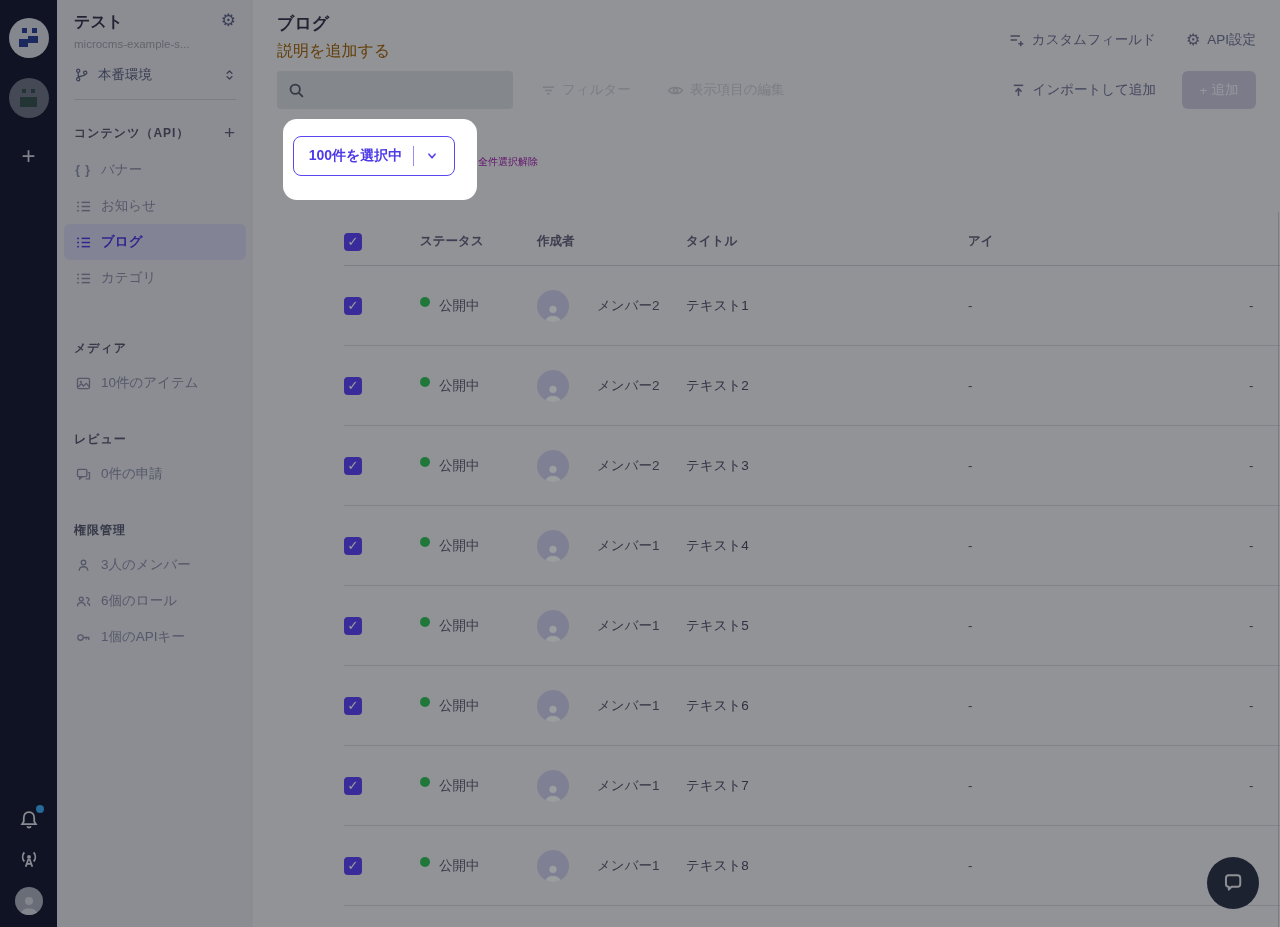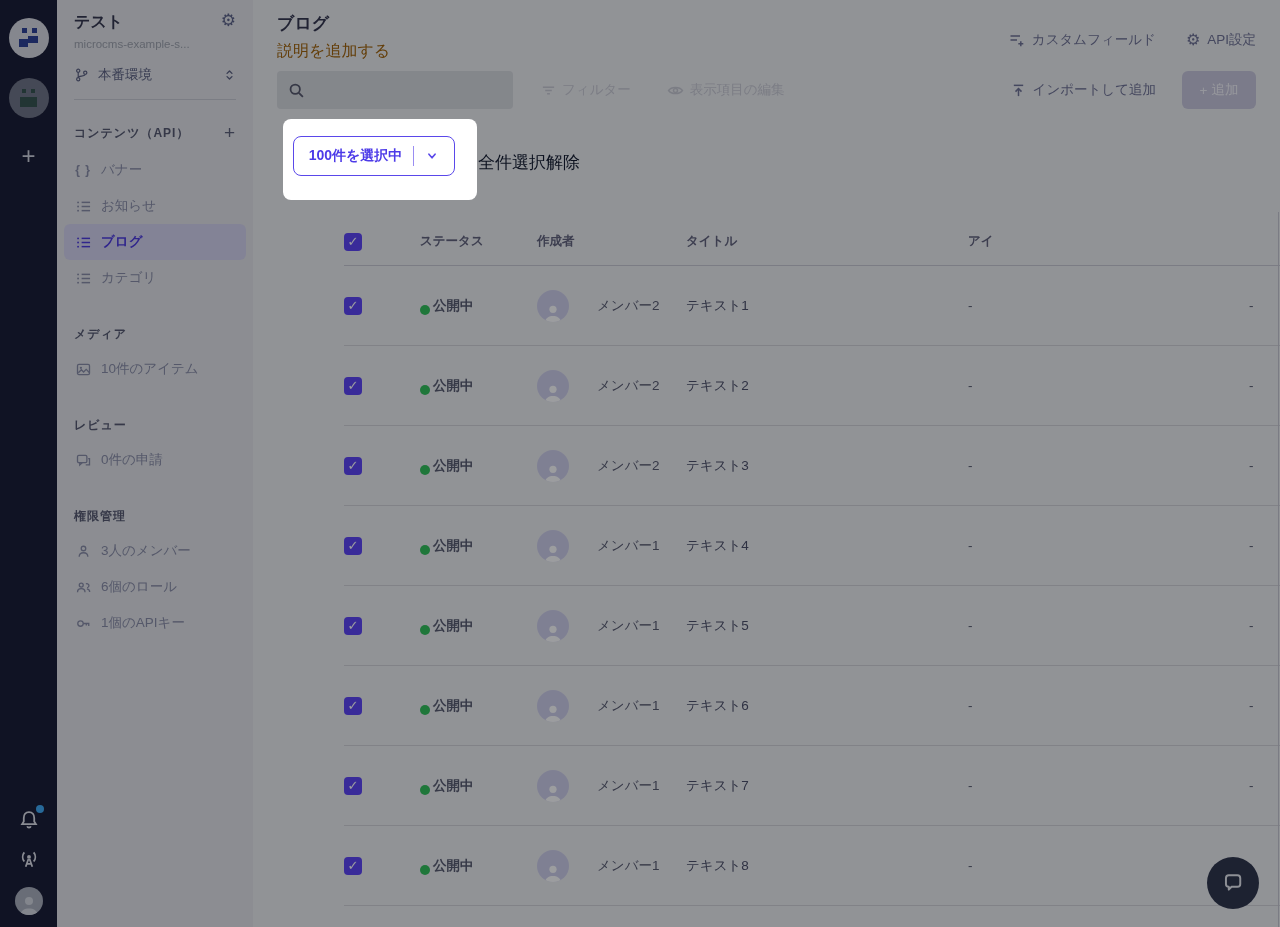--- a/index.html
+++ b/index.html
@@ -67,50 +67,50 @@
   .tb-spacer { flex:1; }
   .tb-import { display:flex; align-items:center; gap:7px; font-size:13.5px; color:#6f7294; cursor:pointer; }
   .add-btn {
     margin-left:26px; width:74px; height:38px; border:none; border-radius:6px;
     background:#c9c7dc; color:#f4f4fa; font-size:13.5px; display:flex; align-items:center; justify-content:center; gap:4px;
     font-family:inherit; cursor:pointer;
   }
 
   .selection-bar { margin-top:33px; height:40px; padding:0 24px; display:flex; align-items:center; }
   .sel-ghost { width:201px; height:40px; }
-  .deselect-link { font-size:17px; color:#0f172a; cursor:pointer;text-align:center; }
+  .deselect-link { font-size:10px; color:#a21caf; cursor:pointer;text-align:center; }
 
   
   .table { margin-top:36px; padding-left:91px; }
   .t-row {
     display:grid; grid-template-columns:76px 117px 149px 282px 281px 1fr;
     align-items:center; border-bottom:1px solid #d2d2d8;
   }
   .t-head { height:48px; font-size:12.5px; font-weight:bold; color:#61627b; border-bottom:1px solid #c9c9d2; }
   .t-body-row { height:80px; font-size:13.5px; color:#575a6e; cursor:pointer; }
   .cb { width:18px; height:18px; background:#5b42f5; border-radius:4px; display:flex; align-items:center; justify-content:center; color:#fff; font-size:13px; font-weight:bold; cursor:pointer; }
-  .status-cell { display:flex; align-items:flex-end; gap:3px;font-weight:bold; }
+  .status-cell { display:flex; align-items:flex-start; gap:9px; }
   .dot { width:10px; height:10px; border-radius:50%; background:#2fc058; }
   .author-cell { display:flex; align-items:center; gap:28px; }
   .avatar { width:32px; height:32px; border-radius:50%; background:#cfcfec; overflow:hidden; display:flex; align-items:flex-end; justify-content:center; flex:none; }
   .title-cell { color:#4a4d66; }
   .dash { color:#575a6e; }
   .right-divider { position:absolute; right:1px; top:212px; bottom:0; width:1px; background:#c9c9d2; }
 
   
   .chat-fab {
     position:absolute; right:21px; bottom:18px; width:52px; height:52px; border-radius:50%;
     background:#2c3349; display:flex; align-items:center; justify-content:center; z-index:10; cursor:pointer;
   }
 
   
   .dim-overlay { position:absolute; inset:0; background:rgba(8,9,15,0.40); z-index:40; }
   .spotlight {
     position:absolute; left:283px; top:119px; width:194px; height:81px;
-    background:#ffffff; border-radius:8px; z-index:50;
+    background:#ffffff; border-radius:14px; z-index:50;
   }
   .selected-count-btn {
     position:absolute; left:10px; top:17px; width:162px; height:40px;
     background:#fff; border:1.5px solid #5a48ea; border-radius:8px;
     display:flex; align-items:center; justify-content:center; gap:11px;
     color:#4d3be8; font-size:14px; font-weight:bold; font-family:inherit; cursor:pointer;
   }
   .btn-divider { width:1px; height:20px; background:#9a8df2; }
 </style>
 </head>
@@ -225,21 +225,21 @@
           <circle cx="2.2" cy="8" r="1" fill="currentColor" stroke="none"></circle>
             <line x1="6" y1="8" x2="15" y2="8"></line>
           <circle cx="2.2" cy="12.4" r="1" fill="currentColor" stroke="none"></circle>
             <line x1="6" y1="12.4" x2="15" y2="12.4"></line>
         </svg>
       </span>
       <span>カテゴリ</span>
     </div>
   </div>
 
-  <div class="section-label" style="margin-top:30px;">
+  <div class="section-label" style="margin-top:44px;">
     <span>メディア</span>
   </div>
   <div class="nav-list">
     <div class="nav-item">
       <span class="ic">
         <svg width="15" height="15" viewBox="0 0 16 16" fill="none" stroke="currentColor" stroke-width="1.4">
           <rect x="1.6" y="2.6" width="12.8" height="10.8" rx="1.5"></rect>
           <circle cx="5.2" cy="6.2" r="1.2" fill="currentColor" stroke="none"></circle>
           <path d="M2.5 11.5 l3.2-3.2 2.4 2.4 2.8-2.8 3.5 3.5"></path>
         </svg>

